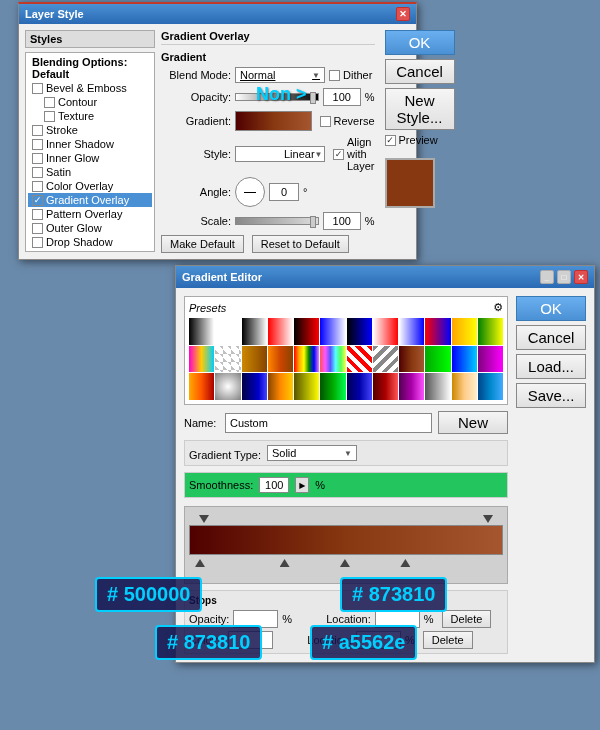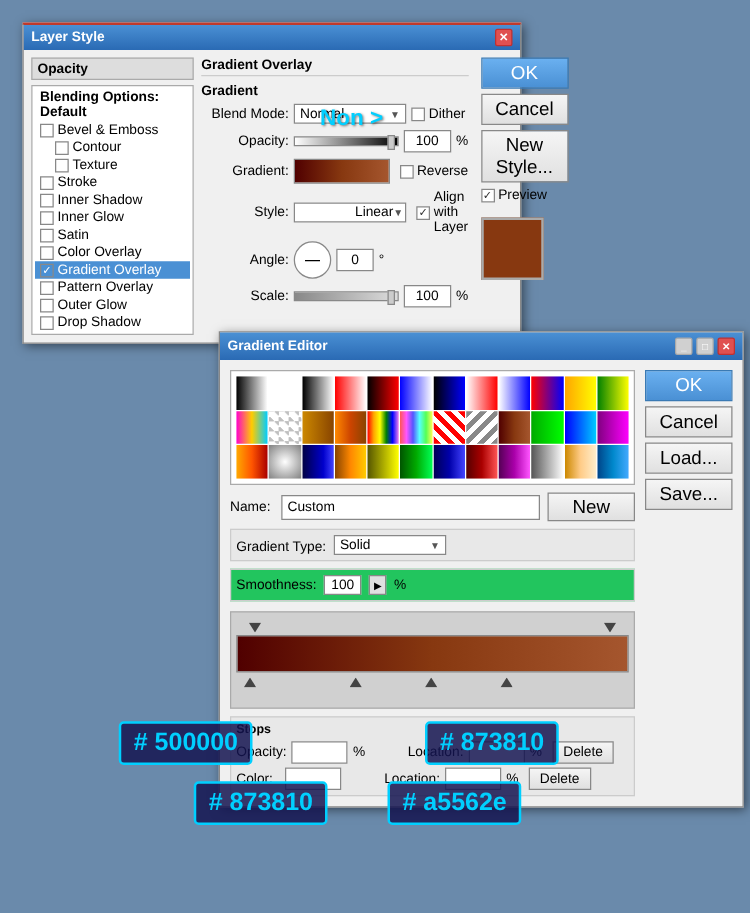--- a/index.html
+++ b/index.html
@@ -11,21 +11,21 @@
       justify-content: center;
       align-items: center;
       width: 600px;
       height: 730px;
       overflow: hidden;
     }
 
     
     .layer-style-dialog {
       position: absolute;
-      top: 18px;
+      top: 2px;
       left: 18px;
       width: 399px;
       background: #f0f0f0;
       border: 1px solid #888;
       border-top: 2px solid #c0392b;
       box-shadow: 2px 2px 8px rgba(0,0,0,0.5);
     }
 
     .dialog-titlebar {
       background: linear-gradient(to bottom, #4a90d4, #2a6ab4);
@@ -496,21 +496,21 @@
 <body>
 
 <div class="layer-style-dialog">
   <div class="dialog-titlebar">
     <span>Layer Style</span>
     <div class="titlebar-close">✕</div>
   </div>
   <div class="dialog-body">
 
     <div class="styles-panel">
-      <div class="styles-panel-title">Opacity</div>
+      <div class="styles-panel-title">Styles</div>
       <div class="styles-list">
 
         <div class="style-item header">
           <span>Blending Options: Default</span>
         </div>
 
         <div class="style-item">
           <div class="style-checkbox"></div>
           <span>Bevel &amp; Emboss</span>
         </div>
@@ -561,21 +561,21 @@
         </div>
       </div>
     </div>
 
     <div class="gradient-overlay-panel">
       <div class="panel-section-title">Gradient Overlay</div>
       <div class="panel-section-subtitle">Gradient</div>
 
       <div class="form-row">
         <span class="form-label">Blend Mode:</span>
-        <div class="form-dropdown" style="width:90px;">
+        <div class="form-dropdown" style="width:90px;text-decoration:underline;">
           <span>Normal</span>
           <span class="dropdown-arrow">▼</span>
         </div>
         <div class="form-checkbox-row">
           <div class="style-checkbox"></div>
           <span>Dither</span>
         </div>
       </div>
 
       <div class="form-row">
@@ -619,20 +619,24 @@
 
       <div class="form-row">
         <span class="form-label">Scale:</span>
         <div class="slider-track" style="max-width:100px; background: linear-gradient(to right, #888, #ddd);">
           <div class="slider-thumb" style="right:2px;"></div>
         </div>
         <input class="form-value-input" value="100" style="">
         <span>%</span>
       </div>
 
+      <div class="make-default-btns">
+        <button class="btn-small">Make Default</button>
+        <button class="btn-small">Reset to Default</button>
+      </div>
     </div>
 
     <div class="dialog-buttons-right">
       <button class="btn btn-blue">OK</button>
       <button class="btn">Cancel</button>
       <button class="btn">New Style...</button>
       <div class="preview-checkbox-row">
         <div class="style-checkbox checked"></div>
         <span>Preview</span>
       </div>
@@ -648,20 +652,24 @@
       <div class="tb-btn">_</div>
       <div class="tb-btn">□</div>
       <div class="tb-btn red">✕</div>
     </div>
   </div>
   <div class="gradient-editor-body">
 
     <div class="ge-left">
 
       <div style="border:1px solid #aaa; padding:4px; margin-bottom:6px; background:white;">
+        <div class="presets-title-row">
+          <span class="presets-title">Presets</span>
+          <span style="cursor:pointer;">⚙</span>
+        </div>
 
         <div style="display:grid; grid-template-columns:repeat(12,1fr); gap:1px; height:82px; overflow:hidden;">
 
           <div style="background:linear-gradient(to right, black, white);"></div>
           <div style="background:linear-gradient(to right, white, transparent);"></div>
           <div style="background:linear-gradient(to right, black, transparent);"></div>
           <div style="background:linear-gradient(to right, red, transparent);"></div>
           <div style="background:linear-gradient(to right, black, red);"></div>
           <div style="background:linear-gradient(to right, blue, transparent);"></div>
           <div style="background:linear-gradient(to right, black, blue);"></div>

